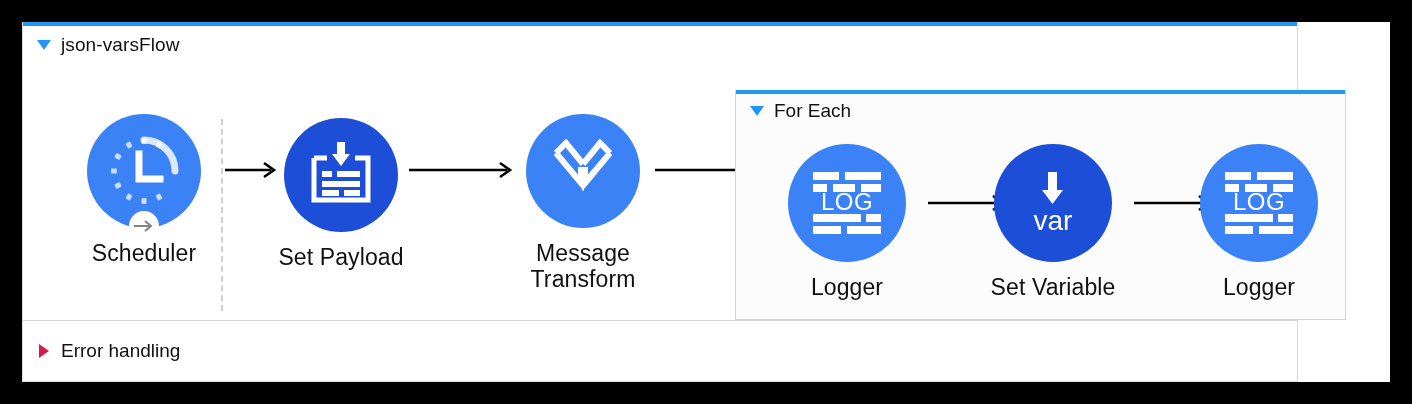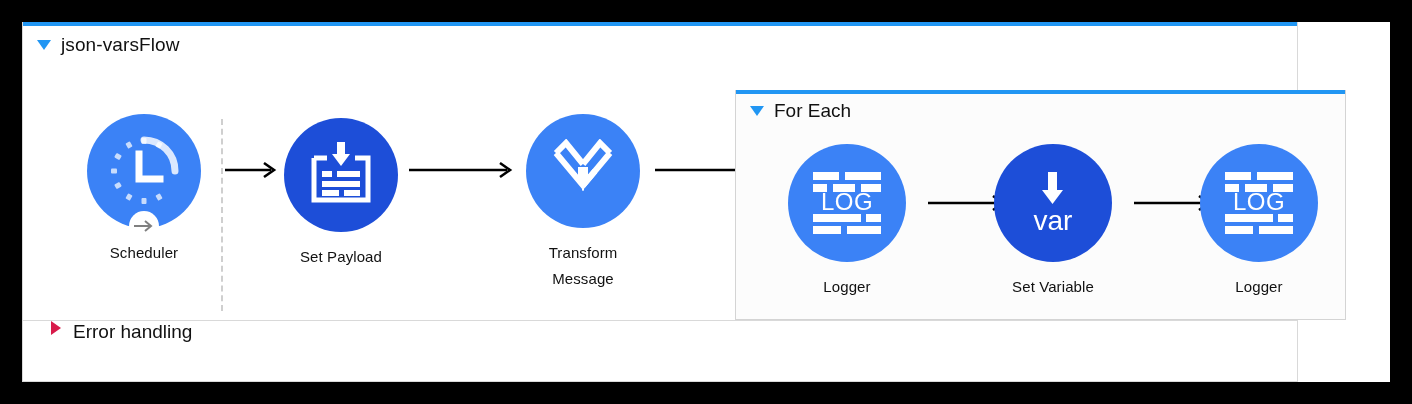--- a/index.html
+++ b/index.html
@@ -124,21 +124,21 @@
   }
   .node-circle.sm {
     width: 118px;
     height: 118px;
   }
   .node-circle.purple { background: #3b82f6; }
   .node-circle.green  { background: #1d4ed8; }
 
   .node-label {
     margin-top: 12px;
-    font-size: 15px;
+    font-size: 23px;
     color: #111111;
     line-height: 26px;
     letter-spacing: 0.1px;
   }
 
   
   .node-badge {
     position: absolute;
     left: 50%;
     bottom: -13px;
@@ -194,21 +194,22 @@
   
   .error-strip {
     position: absolute;
     left: 0;
     bottom: 0;
     width: 100%;
     height: 61px;
     box-sizing: border-box;
     border-top: 1px solid #d9d9d9;
     display: flex;
-    padding-left: 28px;
+    align-items: center;
+    padding-left: 16px;
   }
   .error-label {
     font-size: 19px;
     color: #111111;
     margin-left: 12px;
   }
 
   svg { display: block; }
 </style>
 </head>
@@ -297,22 +298,22 @@
           <div class="node-circle purple">
             <svg width="70" height="64" viewBox="0 0 70 64">
               <path d="M8 14 L33 44 L33 28" fill="none" stroke="#ffffff" stroke-width="6" stroke-linejoin="miter"></path>
               <path d="M8 14 L18 4 L35 25" fill="none" stroke="#ffffff" stroke-width="6" stroke-linejoin="miter"></path>
               <path d="M62 14 L37 44 L37 28" fill="none" stroke="#ffffff" stroke-width="6" stroke-linejoin="miter"></path>
               <path d="M62 14 L52 4 L35 25" fill="none" stroke="#ffffff" stroke-width="6" stroke-linejoin="miter"></path>
               <path d="M30 36 L37 44 L47 32" fill="none" stroke="#ffffff" stroke-width="6" stroke-linejoin="miter"></path>
             </svg>
           </div>
           <div class="node-label">
+            <div>Message</div>
             <div>Transform</div>
-            <div>Message</div>
           </div>
         </div>
 
         <div class="arrow" style="left: 632px; top: 96px; width: 104px;">
           <svg width="104" height="20" viewBox="0 0 104 20">
             <line x1="0" y1="10" x2="98" y2="10" stroke="#000000" stroke-width="2.6"></line>
             <polyline points="91,3 101,10 91,17" fill="none" stroke="#000000" stroke-width="2.6"></polyline>
           </svg>
         </div>
 

